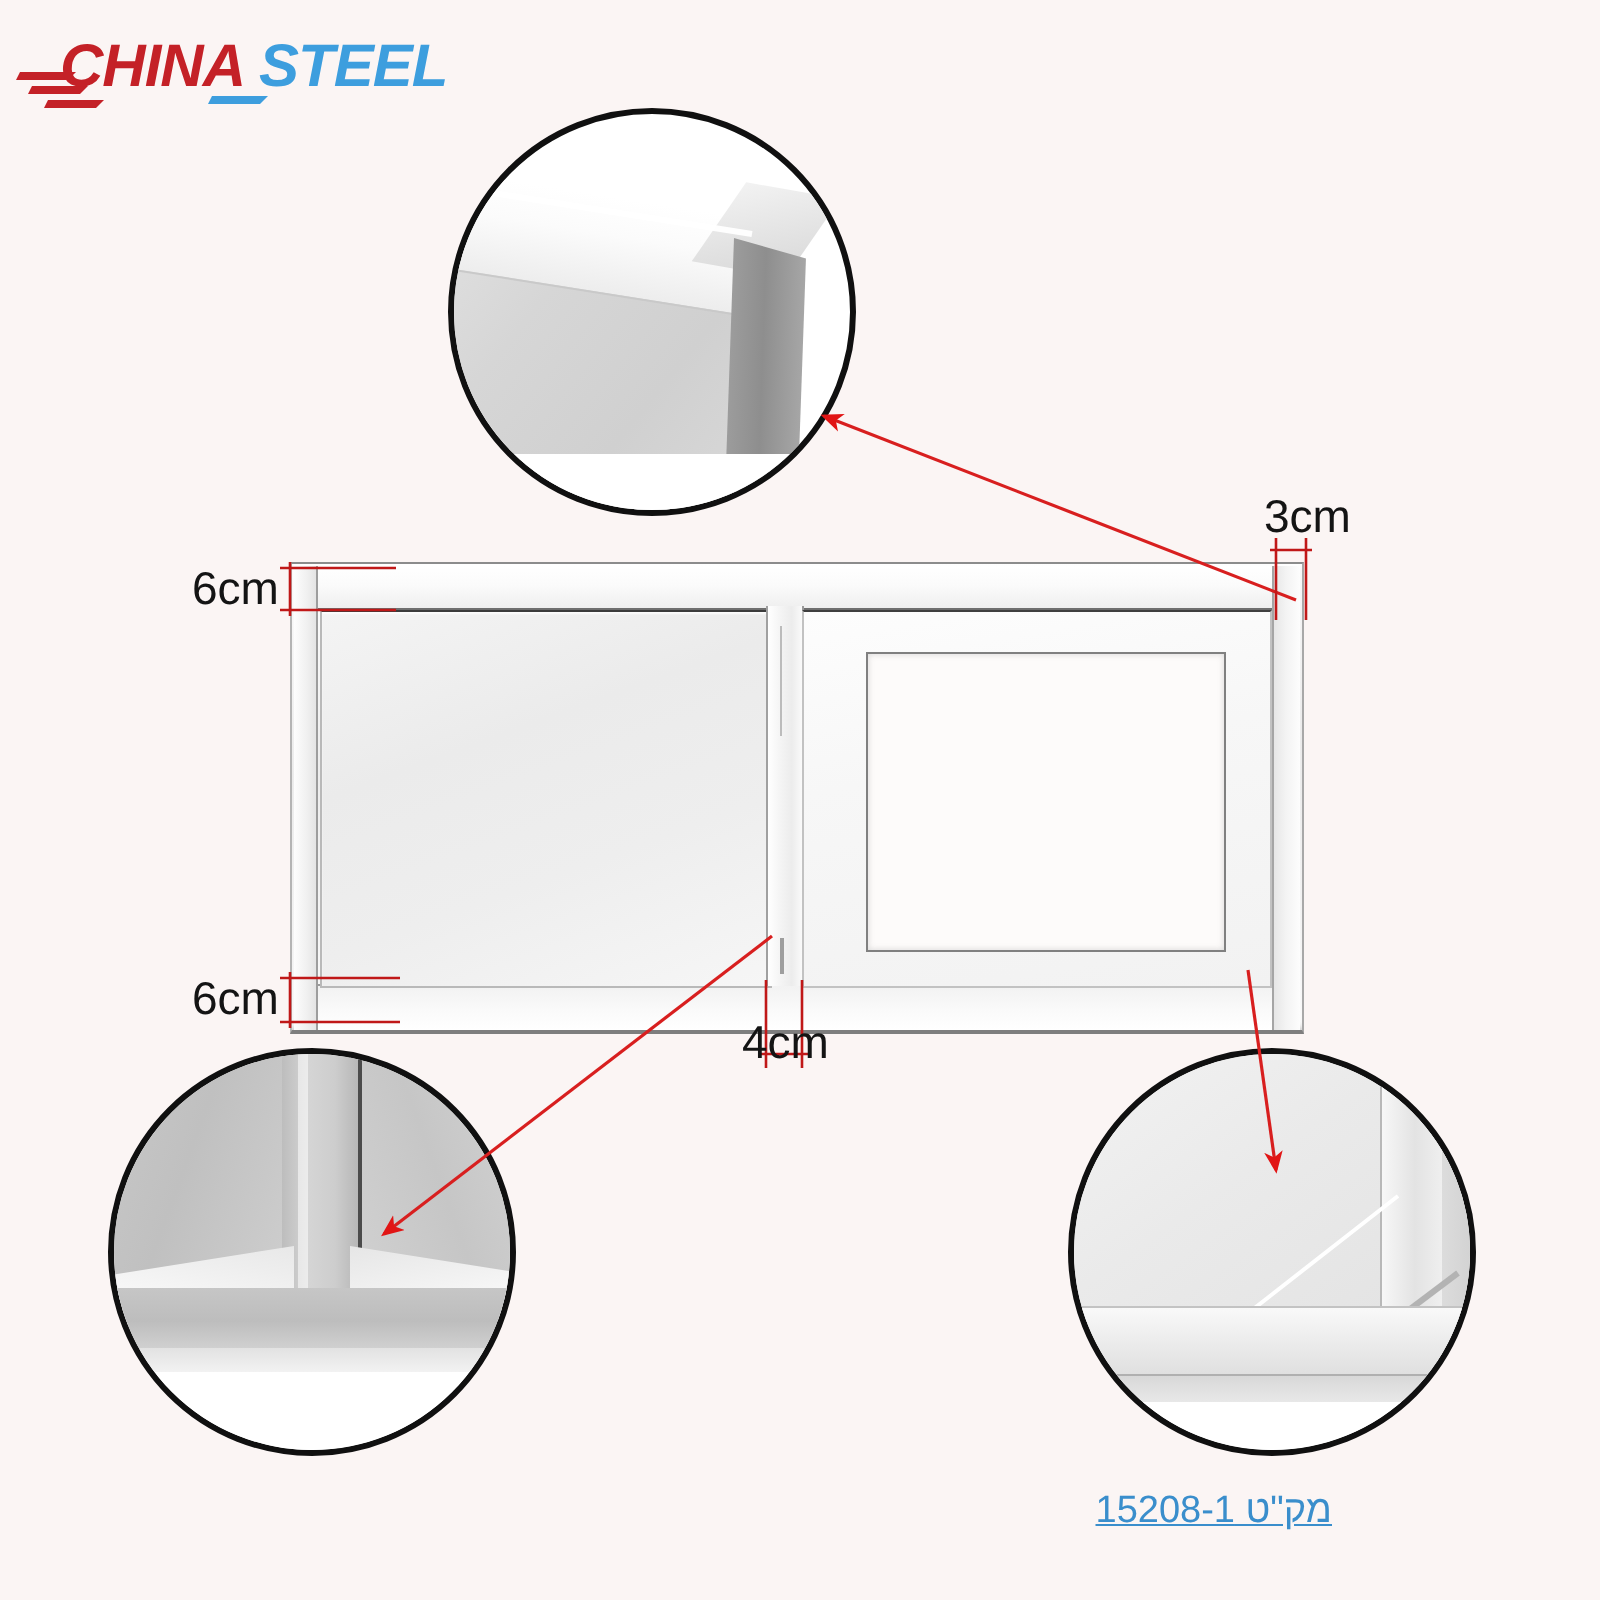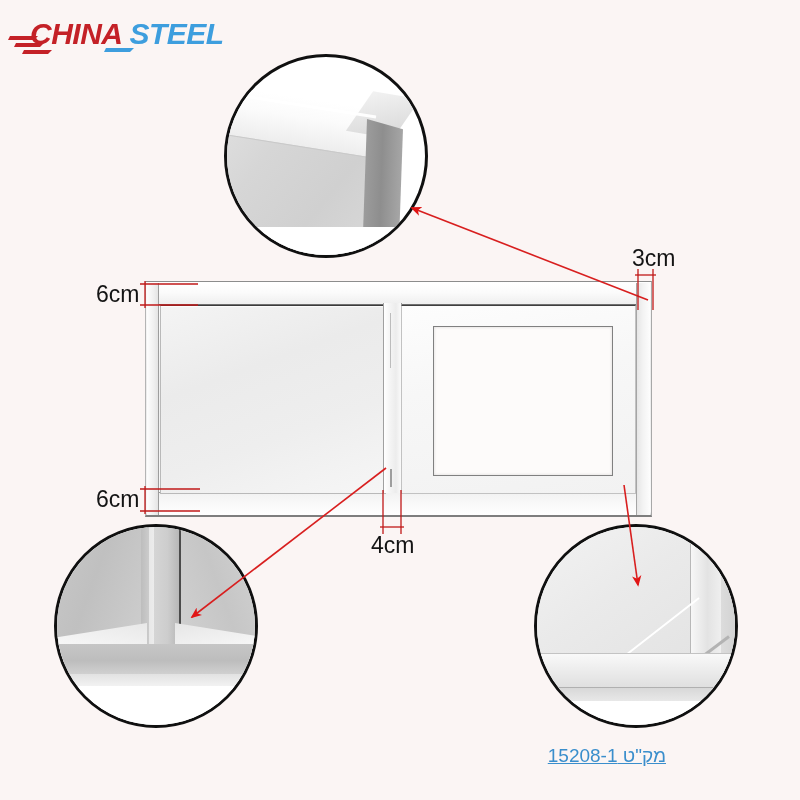--- a/index.html
+++ b/index.html
@@ -337,21 +337,21 @@
   .dim-label {
     position: absolute;
     font-family: "Liberation Sans", sans-serif;
     font-size: 23px;
     color: #141414;
     white-space: nowrap;
   }
   #dim-6cm-top    { left: 96px;  top: 281px; }
   #dim-6cm-bottom { left: 96px;  top: 486px; }
   #dim-3cm        { left: 632px; top: 245px; }
-  #dim-4cm        { left: 371px; top: 532px; }
+  #dim-4cm        { left: 371px; top: 508px; }
 
   
   #sku {
     position: absolute;
     right: 48px;
     top: 745px;
     font-family: "Liberation Sans", sans-serif;
     font-size: 19px;
     color: #3a8ecc;
     text-decoration: underline;

